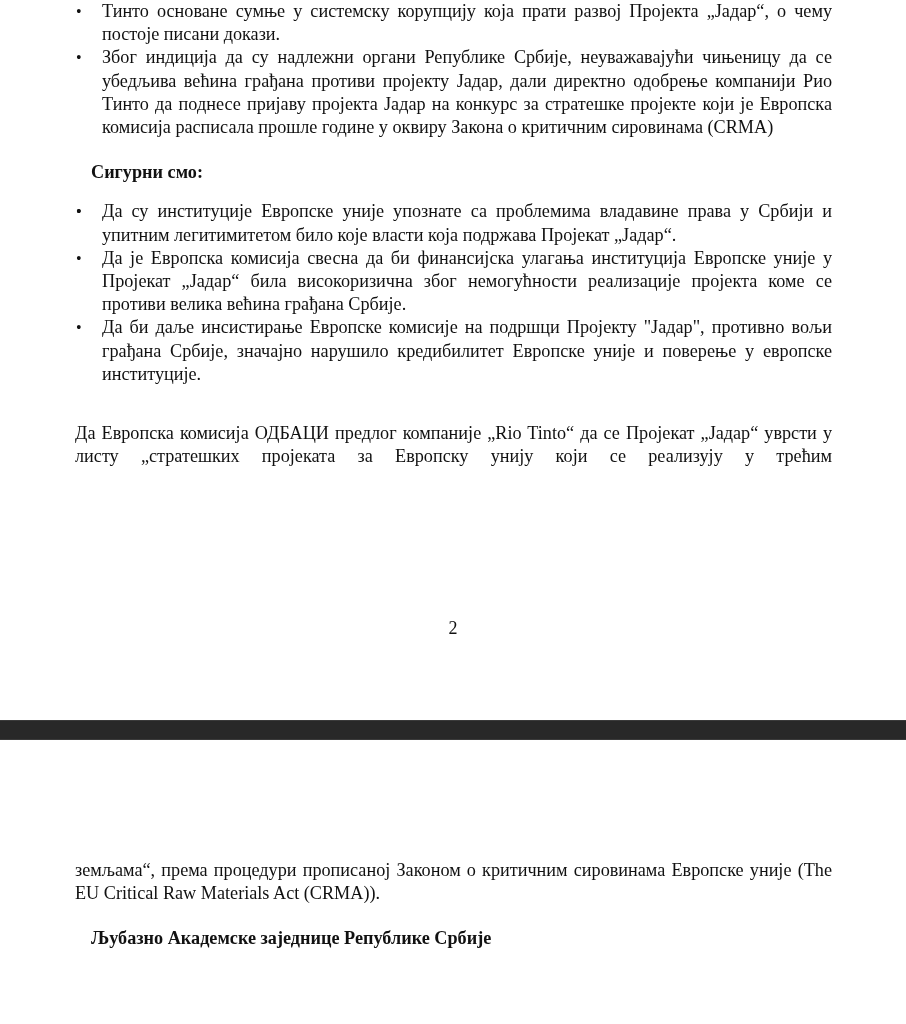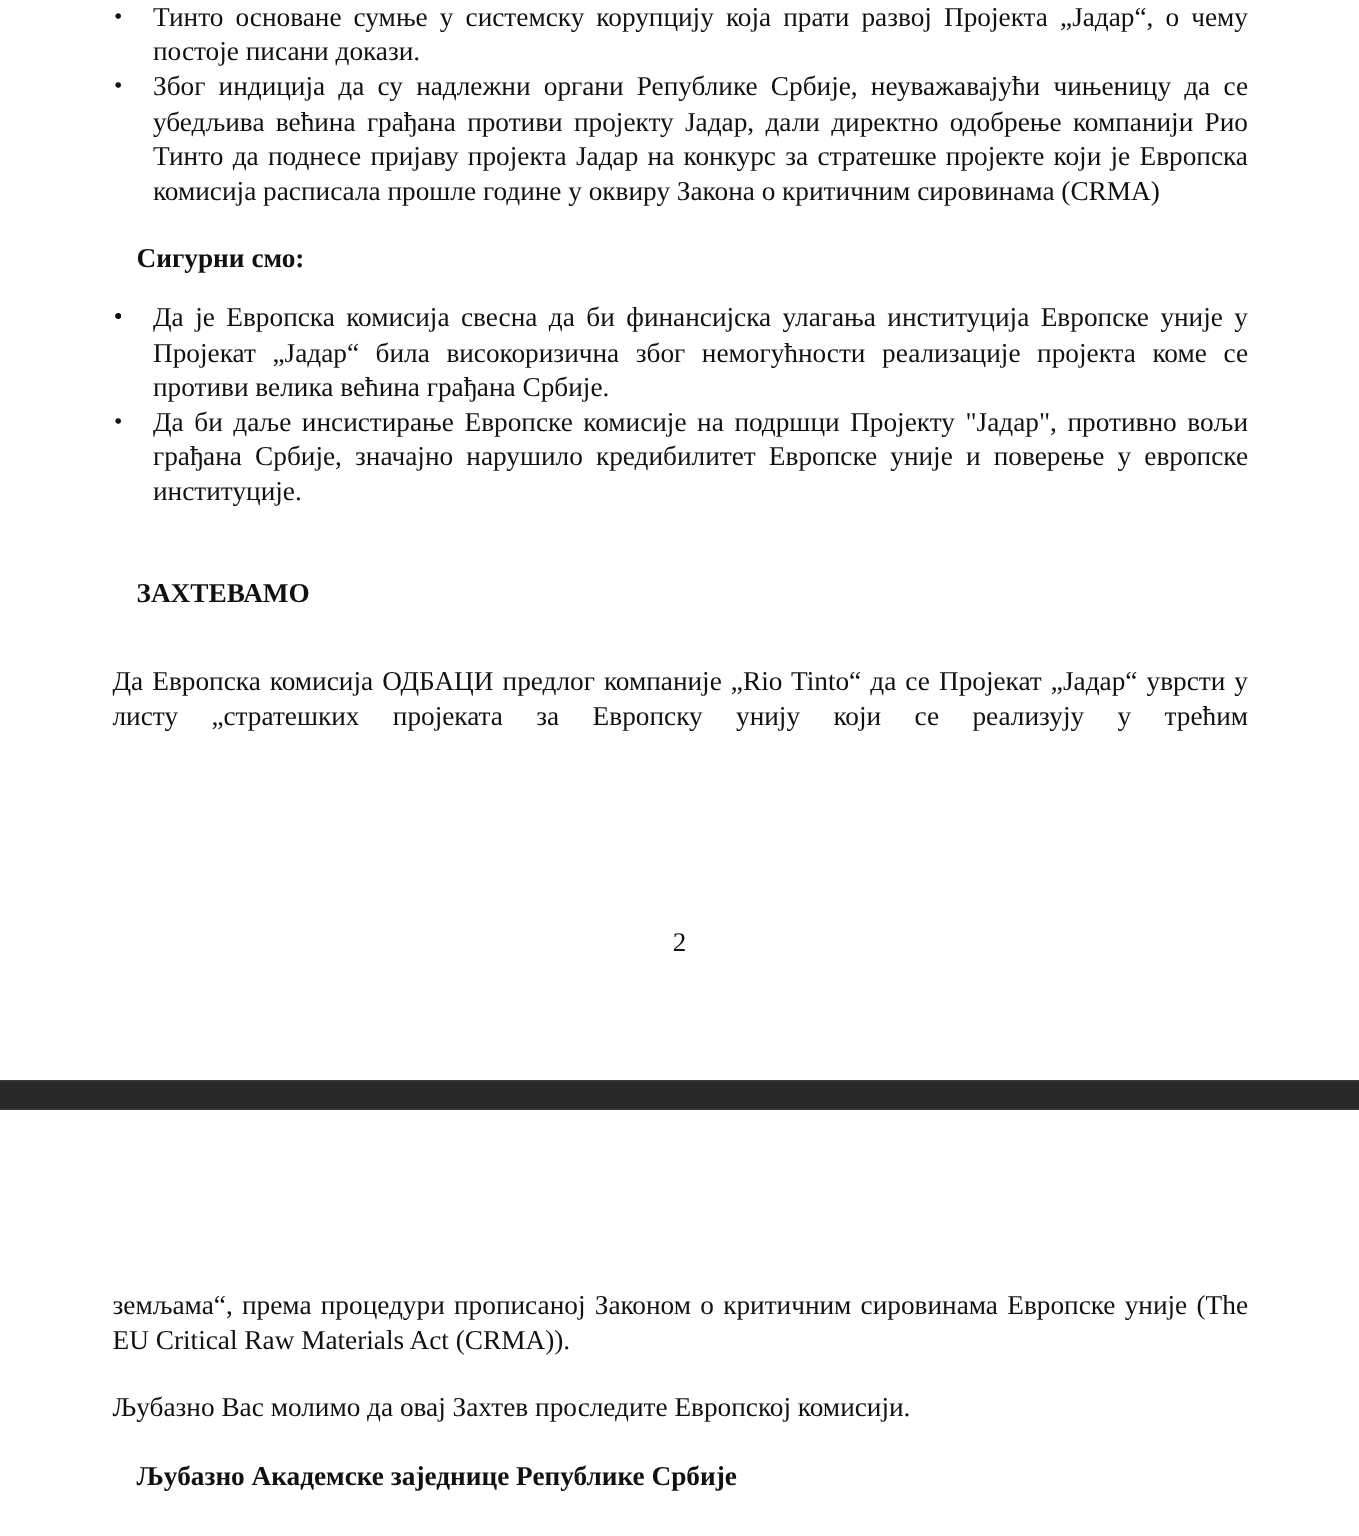--- a/index.html
+++ b/index.html
@@ -92,40 +92,39 @@
     </ul>
 
     <p class="heading" style="margin-top:22px;">Сигурни смо:</p>
 
     <ul class="bullets">
       <li>
         <span class="bullet">•</span>
       </li>
       <li>
         <span class="bullet">•</span>
+        <span>Да су институције Европске уније упознате са проблемима владавине права у Србији и упитним легитимитетом било које власти која подржава Пројекат „Јадар“.</span>
       </li>
       <li>
         <span class="bullet">•</span>
         <span>Да је Европска комисија свесна да би финансијска улагања институција Европске уније у Пројекат „Јадар“ била високоризична због немогућности реализације пројекта коме се противи велика већина грађана Србије.</span>
       </li>
       <li>
         <span class="bullet">•</span>
         <span>Да би даље инсистирање Европске комисије на подршци Пројекту "Јадар", противно вољи грађана Србије, значајно нарушило кредибилитет Европске уније и поверење у европске институције.</span>
       </li>
     </ul>
 
-    <p class="heading" style="margin-top:44px;">ЗАХТЕВАМО</p>
 
     <p class="para" style="margin-top:36px; text-align-last: justify;">Да Европска комисија ОДБАЦИ предлог компаније „Rio Tinto“ да се Пројекат „Јадар“ уврсти у листу „стратешких пројеката за Европску унију који се реализују у трећим</p>
   </div>
 
   <div class="page-number">2</div>
 </div>
 
 <div class="separator"></div>
 
 <div class="page page-bottom">
   <div class="content" style="top:119px;">
     <p class="para">земљама“, према процедури прописаној Законом о критичним сировинама Европске уније (The EU Critical Raw Materials Act (CRMA)).</p>
-    <p class="para" style="margin-top:22px;">Љубазно Вас молимо да овај Захтев проследите Европској комисији.</p>
     <p class="heading" style="margin-top:22px;">Љубазно Академске заједнице Републике Србије</p>
   </div>
 </div>
 
 </body></html>

